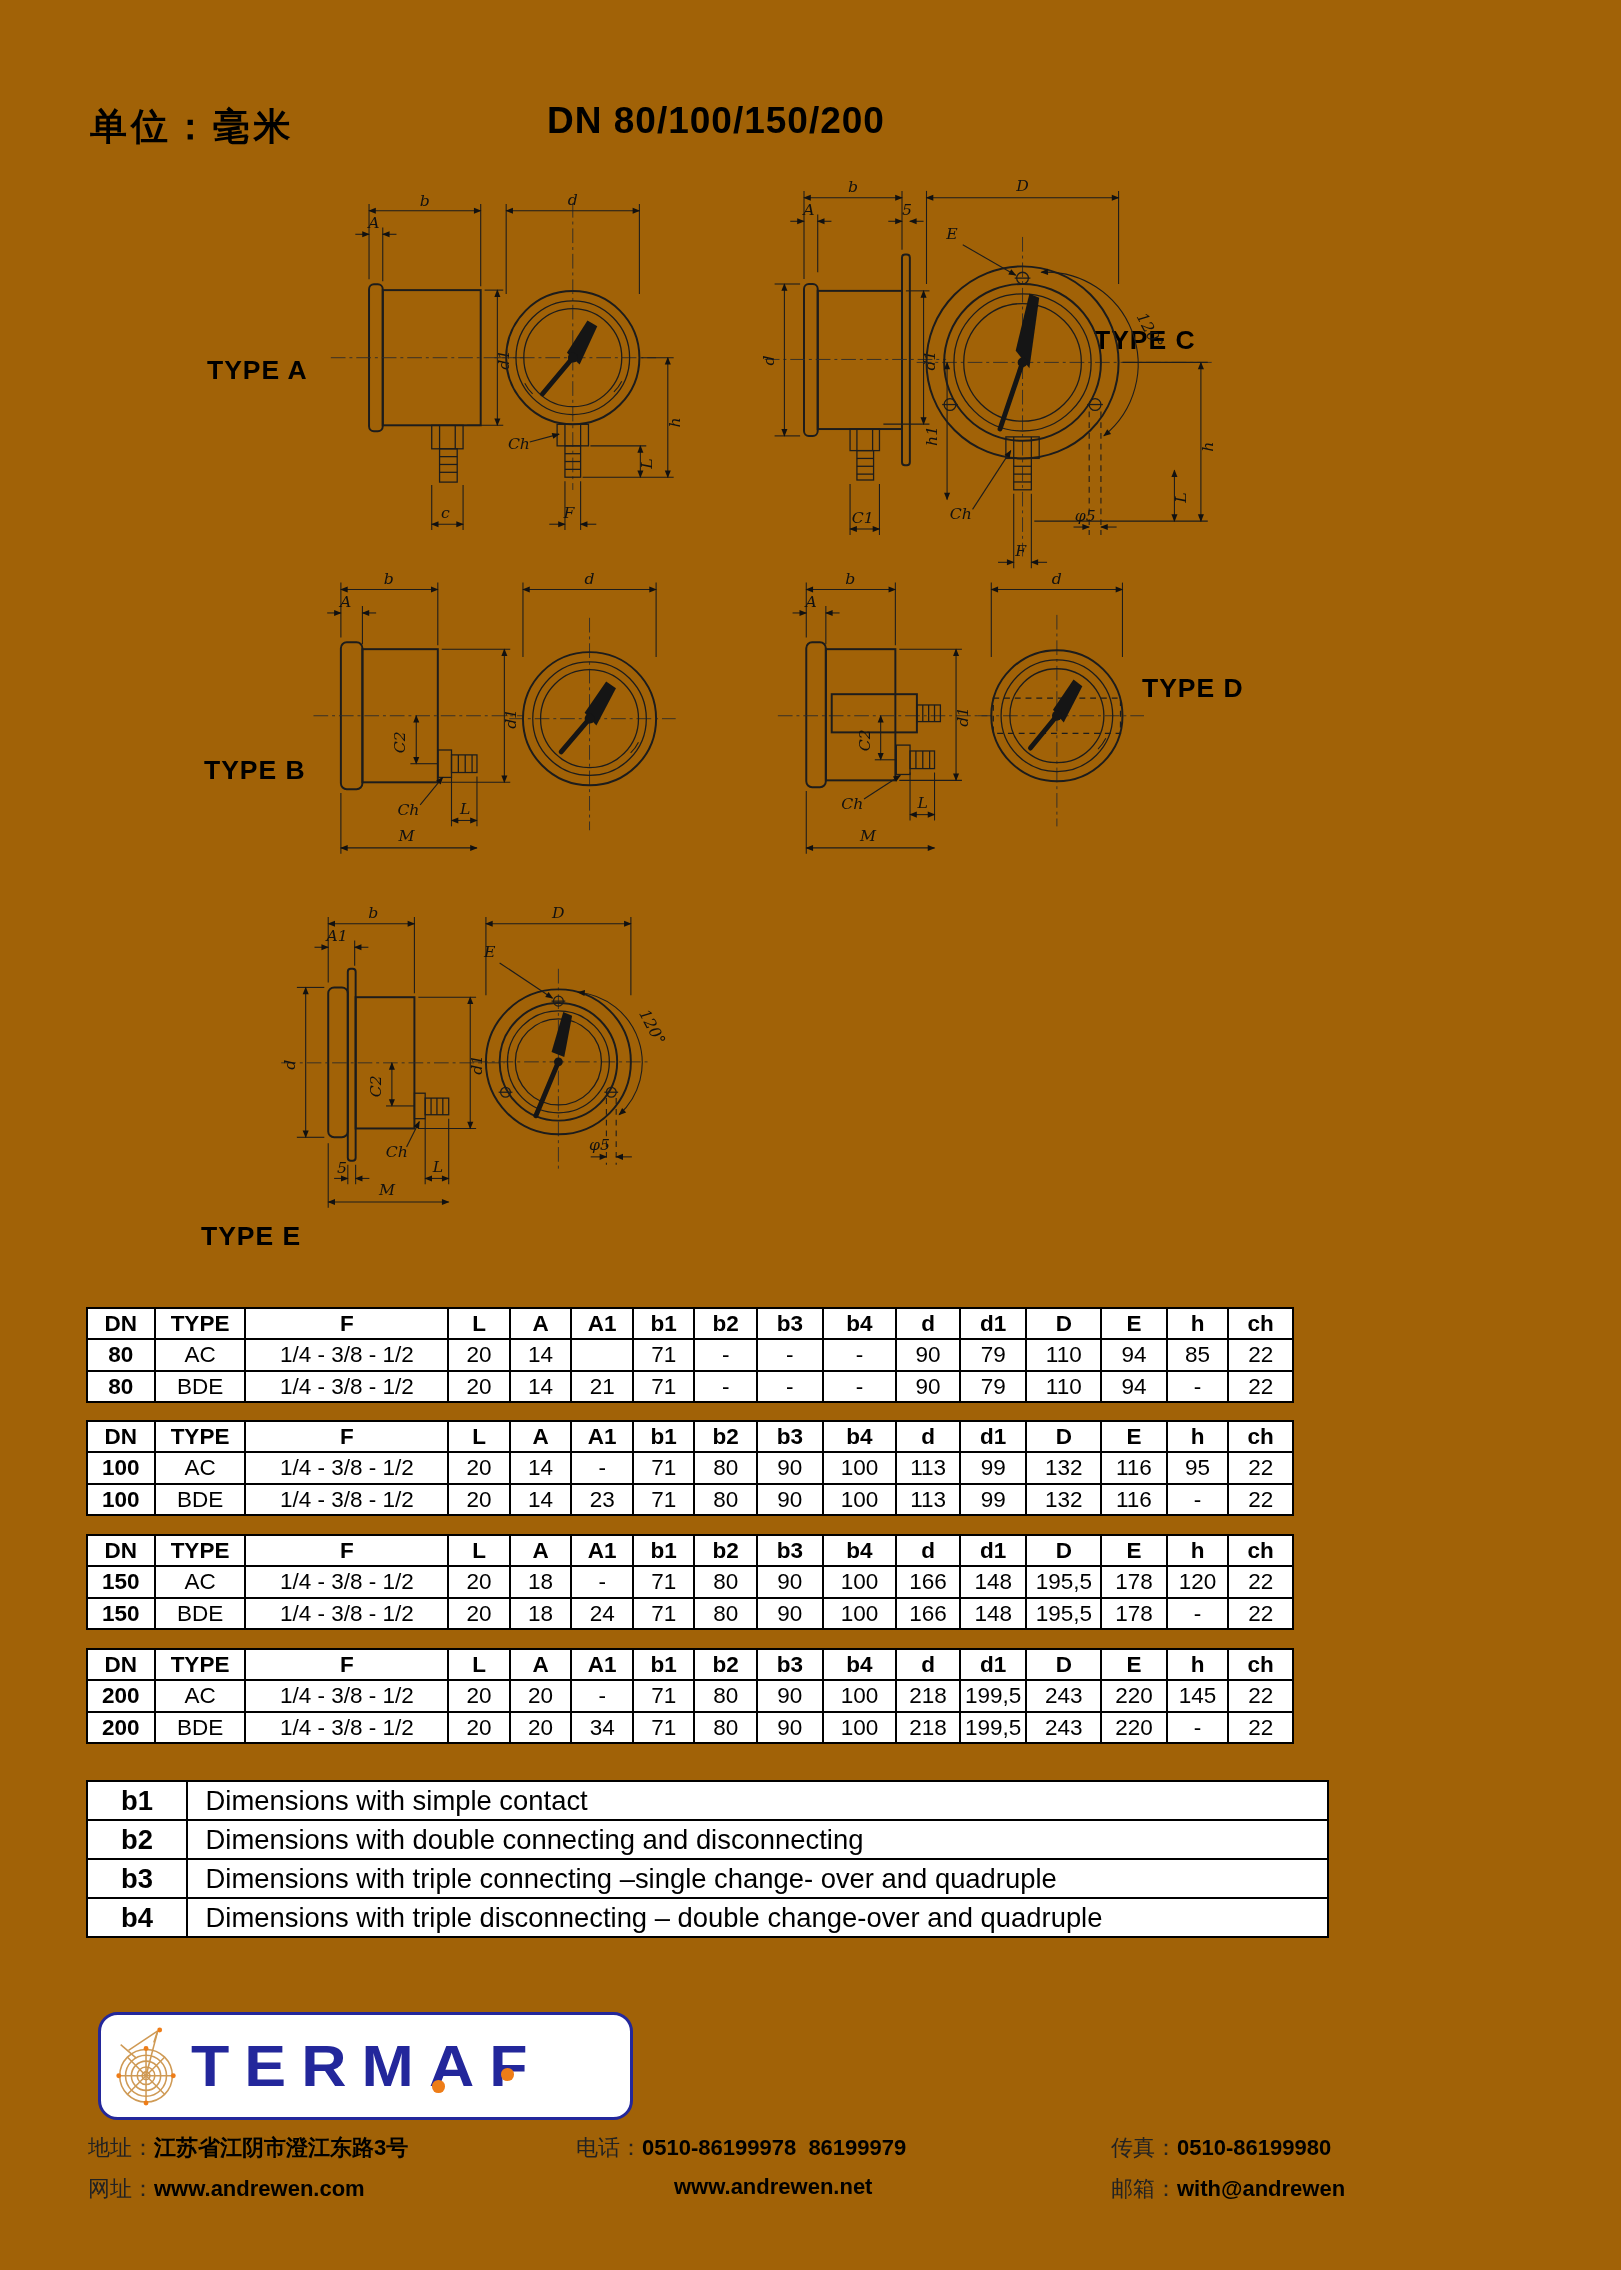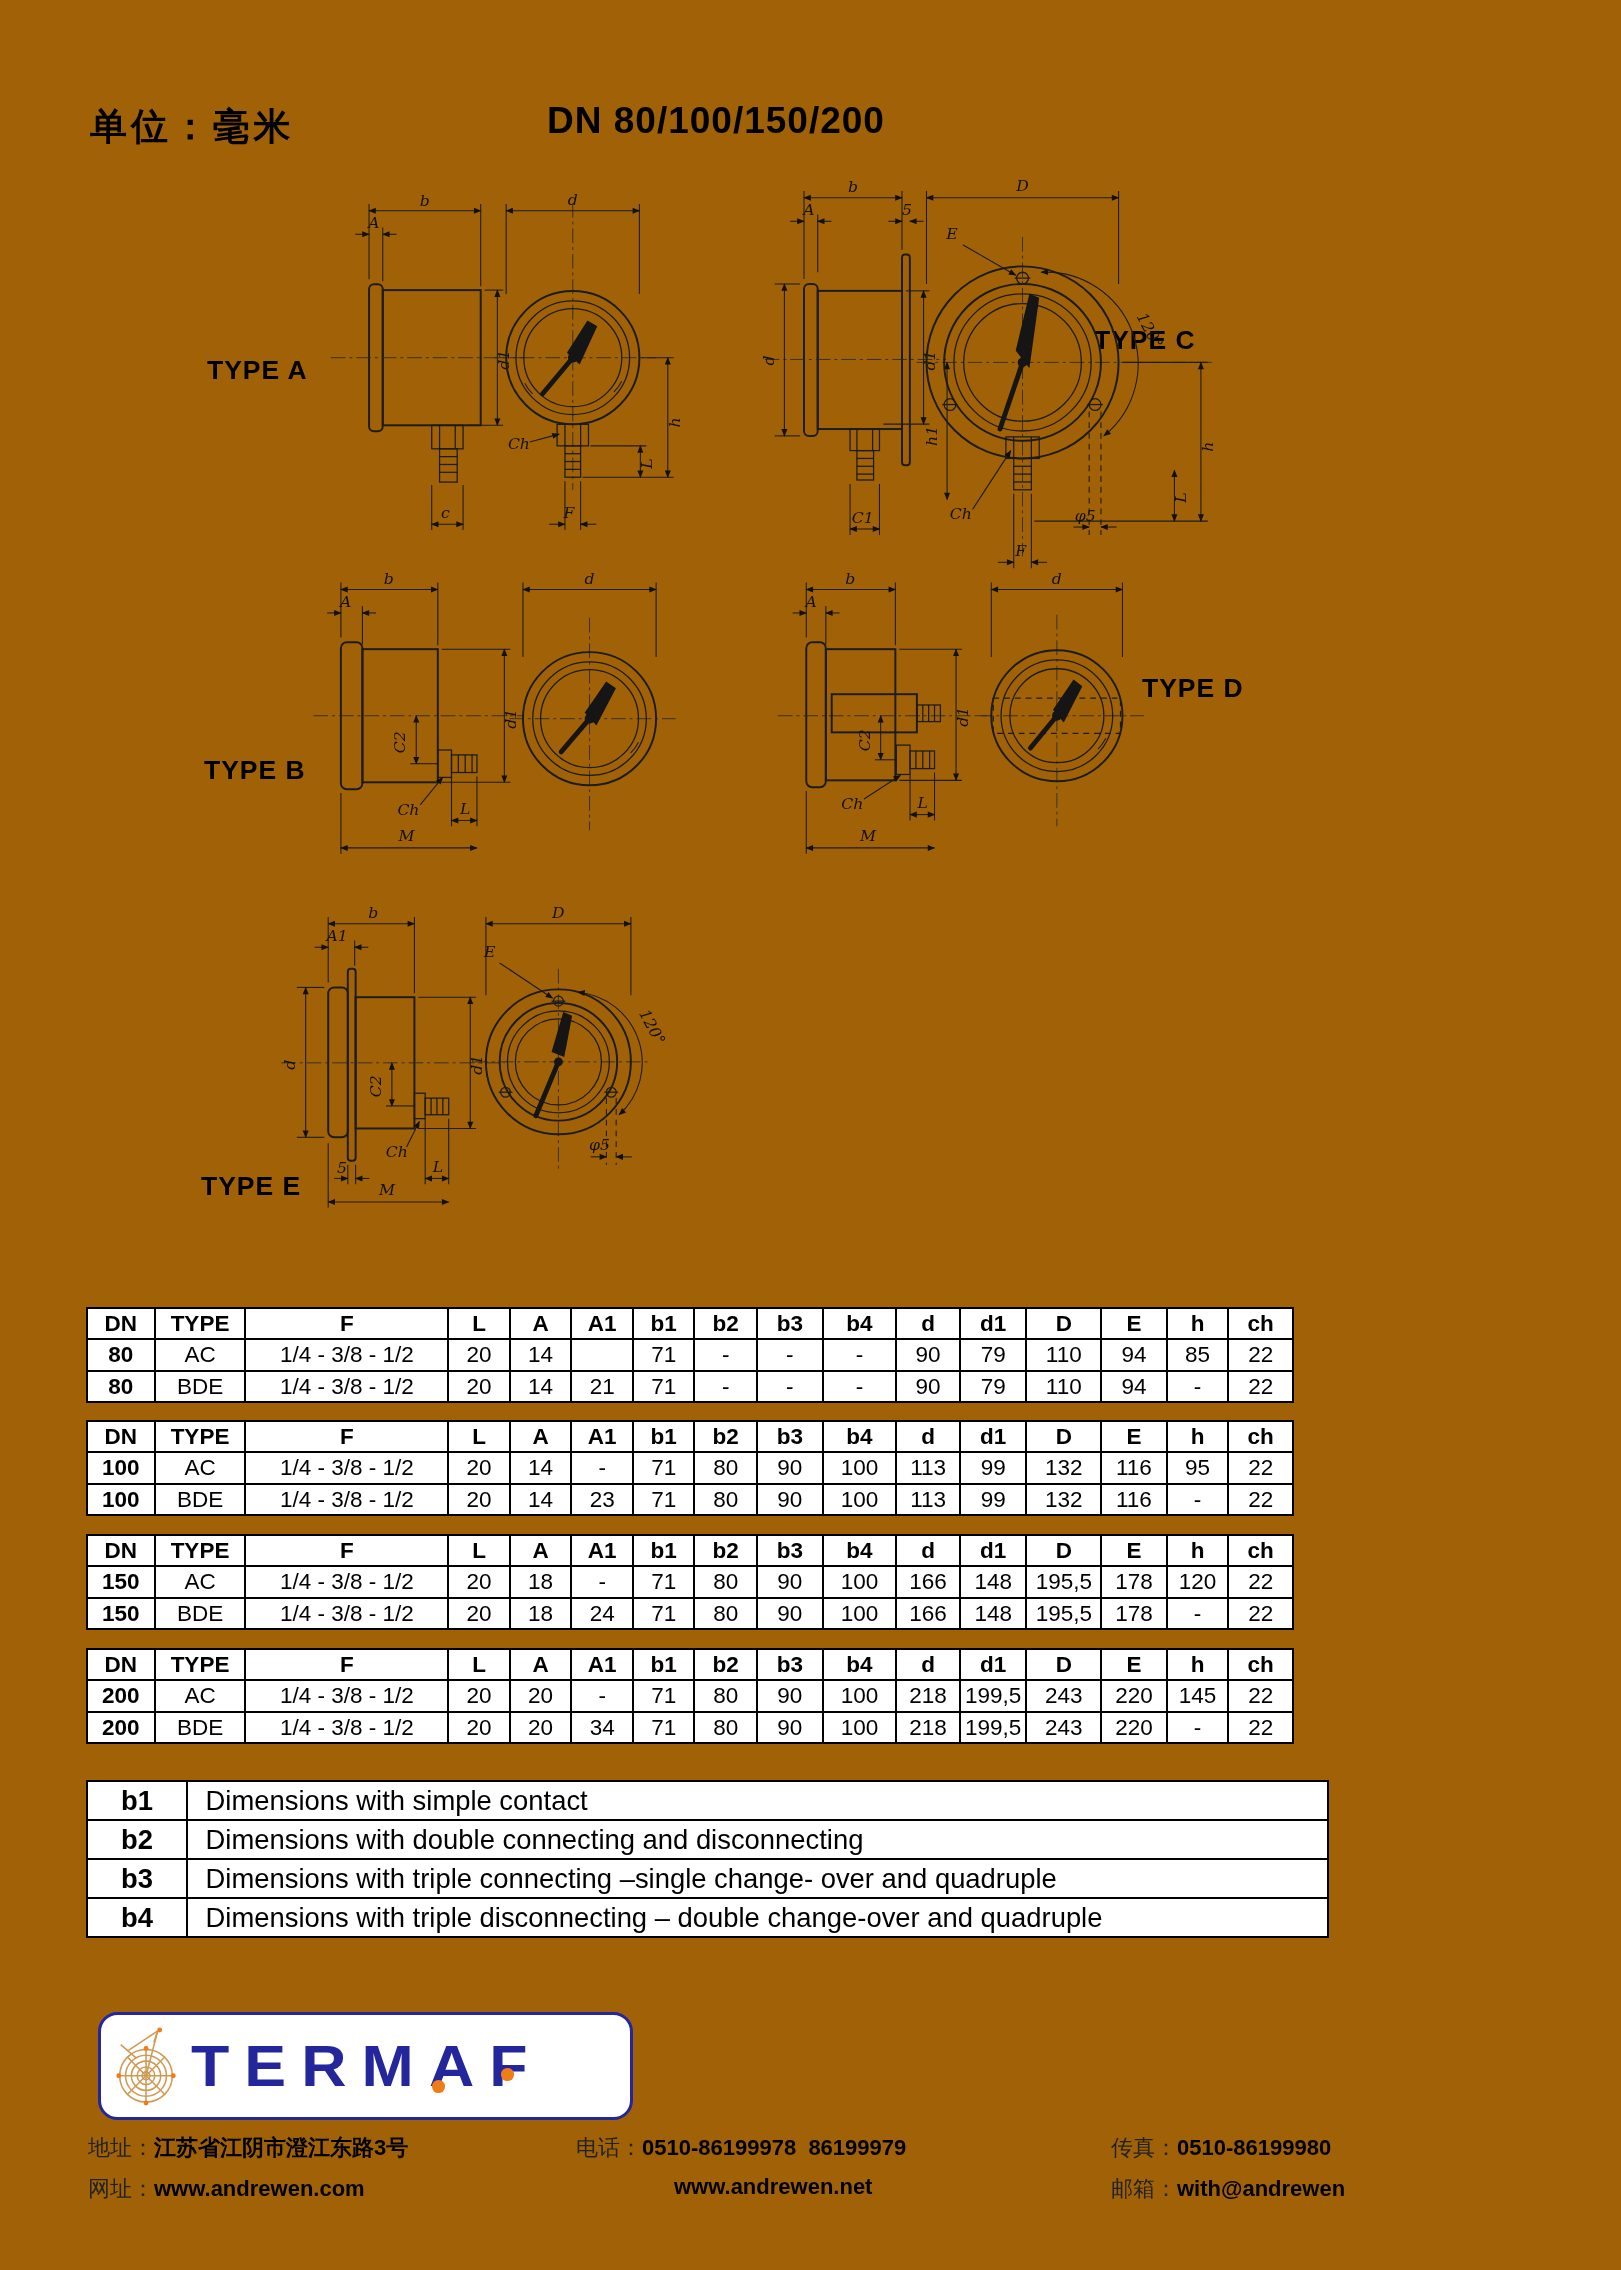--- a/index.html
+++ b/index.html
@@ -49,21 +49,21 @@
 
 <div class="page">
 
   <div class="abs hdr-unit">单位：毫米</div>
   <div class="abs hdr-title">DN 80/100/150/200</div>
 
   <div class="abs type-label" style="left:207px;top:355px">TYPE A</div>
   <div class="abs type-label" style="left:1094px;top:325px">TYPE C</div>
   <div class="abs type-label" style="left:204px;top:755px">TYPE B</div>
   <div class="abs type-label" style="left:1142px;top:673px">TYPE D</div>
-  <div class="abs type-label" style="left:201px;top:1171px">TYPE E</div>
+  <div class="abs type-label" style="left:201px;top:1221px">TYPE E</div>
 
   <svg class="drw" style="left:323px;top:191px" width="431" height="353" viewBox="0 0 440 360">
     <defs>
         <marker id="ma" viewBox="0 0 10 10" refX="9" refY="5" markerWidth="9" markerHeight="7" orient="auto-start-reverse">
           <path d="M0,1 L10,5 L0,9 z" fill="#111"></path>
         </marker>
       </defs>
     <g>
       <line class="dml" x1="47" y1="13" x2="47" y2="90"></line>
         <line class="dml" x1="161" y1="13" x2="161" y2="97"></line>

